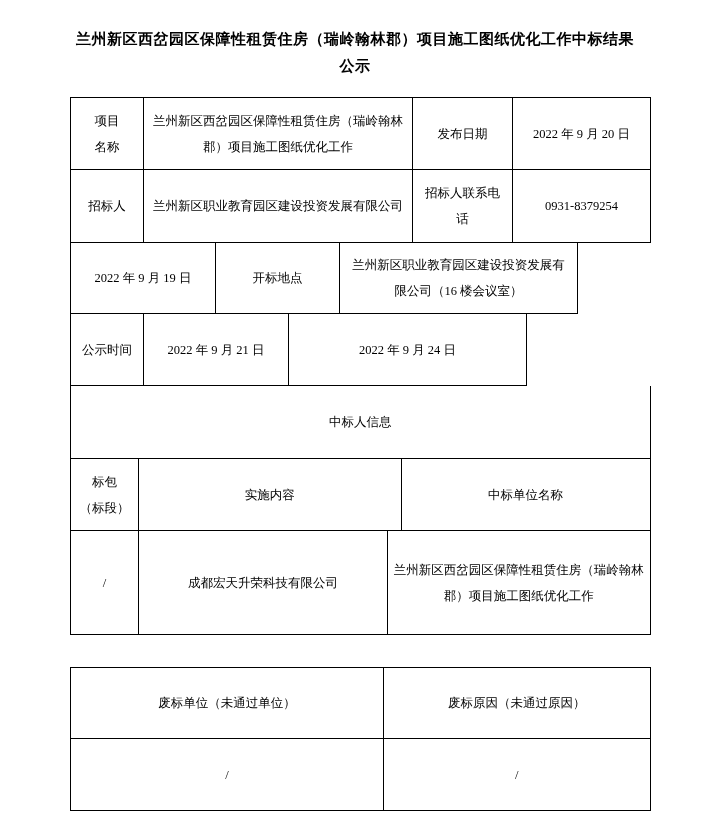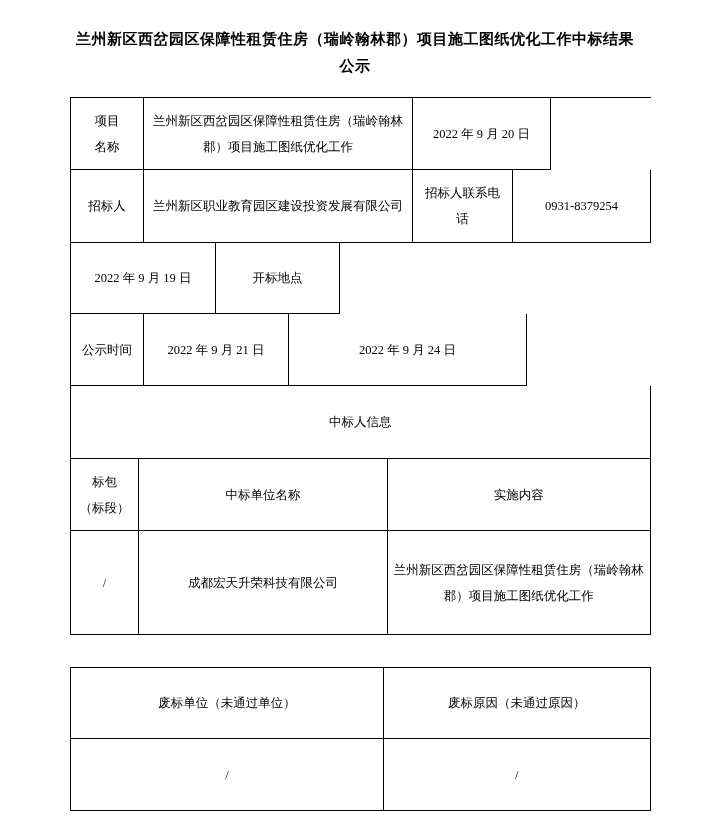--- a/index.html
+++ b/index.html
@@ -49,50 +49,52 @@
 <body>
 
 <div class="doc-title">兰州新区西岔园区保障性租赁住房（瑞岭翰林郡）项目施工图纸优化工作中标结果公示</div>
 
 <div class="tbl tbl-main">
 
   <div class="row h72">
     <div class="cell w73">项目
 名称</div>
     <div class="cell w269">兰州新区西岔园区保障性租赁住房（瑞岭翰林郡）项目施工图纸优化工作</div>
+    <div class="cell w100">发布日期</div>
     <div class="cell w138">2022 年 9 月 20 日</div>
   </div>
 
   <div class="row h73">
     <div class="cell w73">招标人</div>
     <div class="cell w269">兰州新区职业教育园区建设投资发展有限公司</div>
     <div class="cell w100">招标人联系电话</div>
     <div class="cell w138">0931-8379254</div>
   </div>
 
   <div class="row h71">
     <div class="cell w145">2022 年 9 月 19 日</div>
     <div class="cell w124">开标地点</div>
+    <div class="cell w238">兰州新区职业教育园区建设投资发展有限公司（16 楼会议室）</div>
   </div>
 
   <div class="row h72">
     <div class="cell w73">公示时间</div>
     <div class="cell w145">2022 年 9 月 21 日</div>
     <div class="cell w238">2022 年 9 月 24 日</div>
   </div>
 
   <div class="row h73">
     <div class="cell w580">中标人信息</div>
   </div>
 
   <div class="row h72">
     <div class="cell w68">标包
 （标段）</div>
+    <div class="cell w263">实施内容</div>
     <div class="cell w249">中标单位名称</div>
-    <div class="cell w263">实施内容</div>
   </div>
 
   <div class="row h104">
     <div class="cell w68">/</div>
     <div class="cell w249">成都宏天升荣科技有限公司</div>
     <div class="cell w263 tight">兰州新区西岔园区保障性租赁住房（瑞岭翰林郡）项目施工图纸优化工作</div>
   </div>
 
 </div>
 

